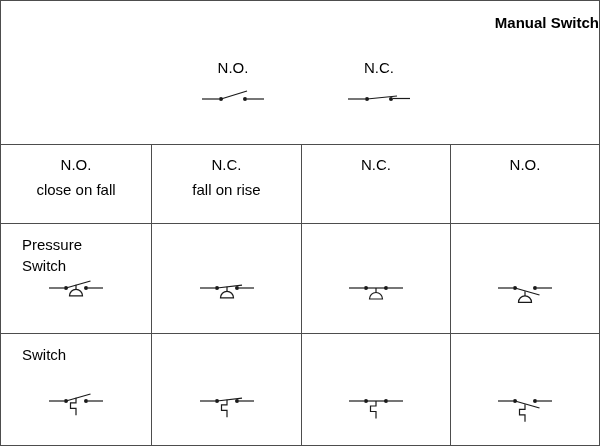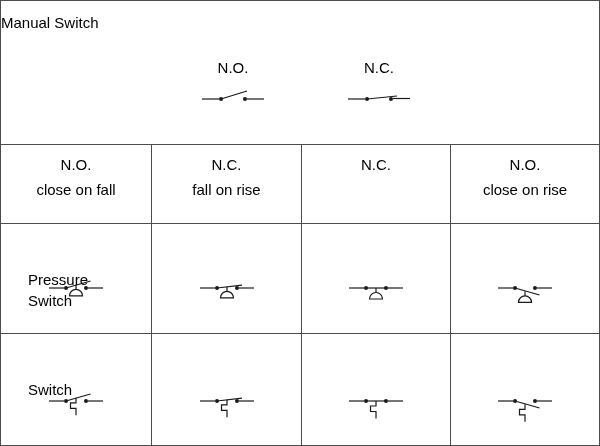--- a/index.html
+++ b/index.html
@@ -9,21 +9,21 @@
   body{font-family:"Liberation Sans", sans-serif; color:var(--text);}
   .frame{
     position:relative; width:600px; height:446px; box-sizing:border-box;
     background:var(--background); border:1px solid var(--border);
     margin:0 auto; overflow:hidden;
   }
   
   .manual{position:relative; height:143px; border-bottom:1px solid var(--border);}
   .manual-title{
     position:absolute; top:13px; left:0; width:100%;
-    text-align:left; font-size:15px;
+    text-align:right; font-size:15px;font-weight:bold;
   }
   .variant{position:absolute; top:57px; width:120px; text-align:center;}
   .v-no{left:172px;}
   .v-nc{left:318px;}
   .vlabel{font-size:15px; line-height:20px;}
   .variant .sym{margin-top:7px; height:22px; display:flex; justify-content:center;}
   
   .grid-row{
     display:grid; grid-template-columns:150px 150px 149px 1fr;
   }
@@ -33,22 +33,22 @@
   .cell{
     position:relative; box-sizing:border-box; border-left:1px solid var(--border);
   }
   .cell:first-child{border-left:none;}
   .hcell{
     display:flex; flex-direction:column; align-items:center;
     padding-top:10px; font-size:15px; line-height:19px; text-align:center;
   }
   .hcell .h2{margin-top:6px;}
   .rlabel{
-    position:absolute; top:10px; left:27px;
-    font-size:15px; line-height:21px;margin-top:35px;
+    position:absolute; top:10px; left:21px;
+    font-size:15px; line-height:21px;
   }
   .row-sym{position:absolute; left:50%; transform:translateX(-50%);}
   .row-pressure .row-sym{top:56px;}
   .row-temp .row-sym{top:59px;}
   .symsvg{display:block;}
   .symsvg line, .symsvg path{stroke:var(--symbol-stroke); stroke-width:1.2; fill:none;}
   .symsvg circle{fill:var(--symbol-stroke); stroke:none;}
 </style>
 </head>
 <body>
@@ -92,21 +92,20 @@
     </div>
     <div class="cell hcell">
       <div class="h1">N.C.</div>
       <div class="h2">fall on rise</div>
     </div>
     <div class="cell hcell">
       <div class="h1">N.C.</div>
     </div>
     <div class="cell hcell">
       <div class="h1">N.O.</div>
-      <div class="h2">close on rise</div>
     </div>
   </section>
 
   <section class="grid-row row-pressure">
     <div class="cell">
       <div class="rlabel">
         <div>Pressure</div>
         <div>Switch</div>
       </div>
       <div class="row-sym">

